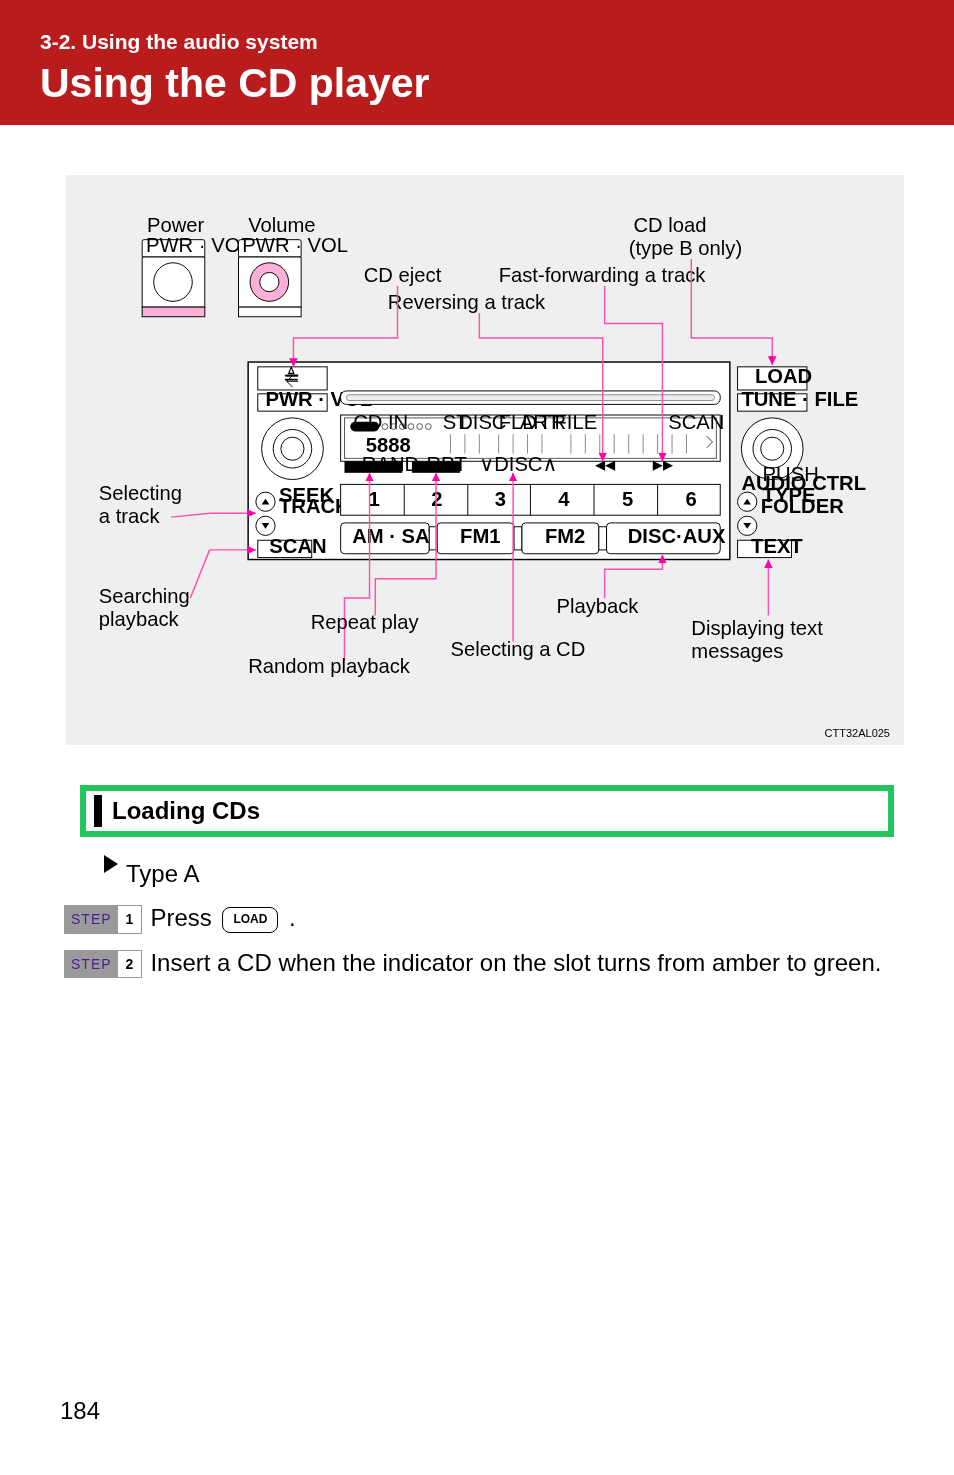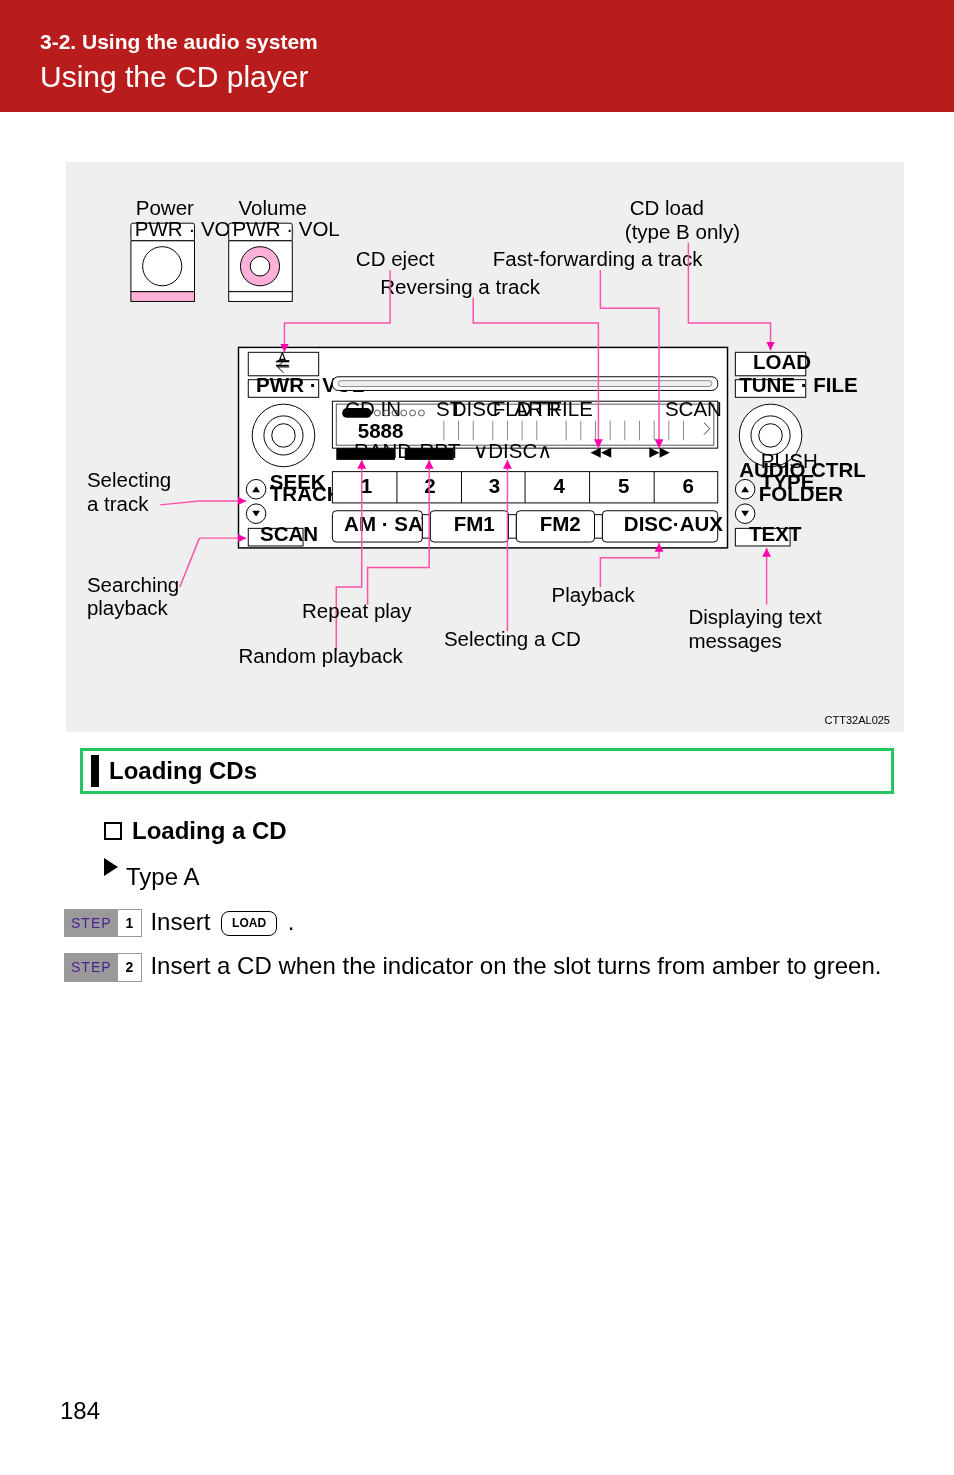--- a/index.html
+++ b/index.html
@@ -14,44 +14,44 @@
       background: #b91c1c;
       color: #fff;
       padding: 30px 40px 18px 40px;
     }
     .section-label {
       font-size: 21px;
       font-weight: bold;
       margin-bottom: 6px;
     }
     .section-title {
-      font-size: 30px;
-      font-weight: normal;
+      font-size: 41px;
+      font-weight: bold;
     }
     .diagram-wrap {
       background: #efefef;
       margin: 50px 50px 0 66px;
-      padding: 28px 20px 12px 16px;
+      padding: 28px 20px 12px 28px;
       position: relative;
     }
     .diagram-svg {
       display: block;
       width: 100%;
       height: 530px;
     }
     .diagram-svg text {
       font-family: Arial, Helvetica, sans-serif;
       font-size: 21px;
       fill: #000;
     }
     .unit-label { font-size: 10px; fill:#000; }
     .btn-label { font-size: 11px; font-weight: bold; fill:#000; }
     .section-bar {
-      margin: 16px 60px 10px 80px;
-      border: 3px solid #22c55e;
+      margin: 40px 60px 10px 80px;
+      border: 6px solid #22c55e;
       padding: 4px 8px;
       display: flex;
       align-items: stretch;
     }
     .section-bar .mark {
       width: 8px;
       background: #000;
       margin-right: 10px;
     }
     .section-bar .text {
@@ -314,38 +314,34 @@
   </svg>
   <div class="code-id">CTT32AL025</div>
 </div>
 
 <div class="section-bar">
   <div class="mark"></div>
   <div class="text">Loading CDs</div>
 </div>
 
 <div class="body-content">
-  <div class="sq-bullet">
-    <span class="sq"></span>
-    <span>Loading a CD</span>
-  </div>
 
   <div class="tri-bullet">
     <span class="tri"></span>
     <span>Type A</span>
   </div>
 
 
   <div class="step-row" style="margin-left:-40px;">
     <span class="step-box">
       <span class="s">STEP</span>
       <span class="n">1</span>
     </span>
     <span class="step-text">
-      <span>Insert </span>
+      <span>Press </span>
       <span class="load-btn">LOAD</span>
       <span> .</span>
     </span>
   </div>
 
   <div class="step-row" style="margin-left:-40px;">
     <span class="step-box">
       <span class="s">STEP</span>
       <span class="n">2</span>
     </span>

